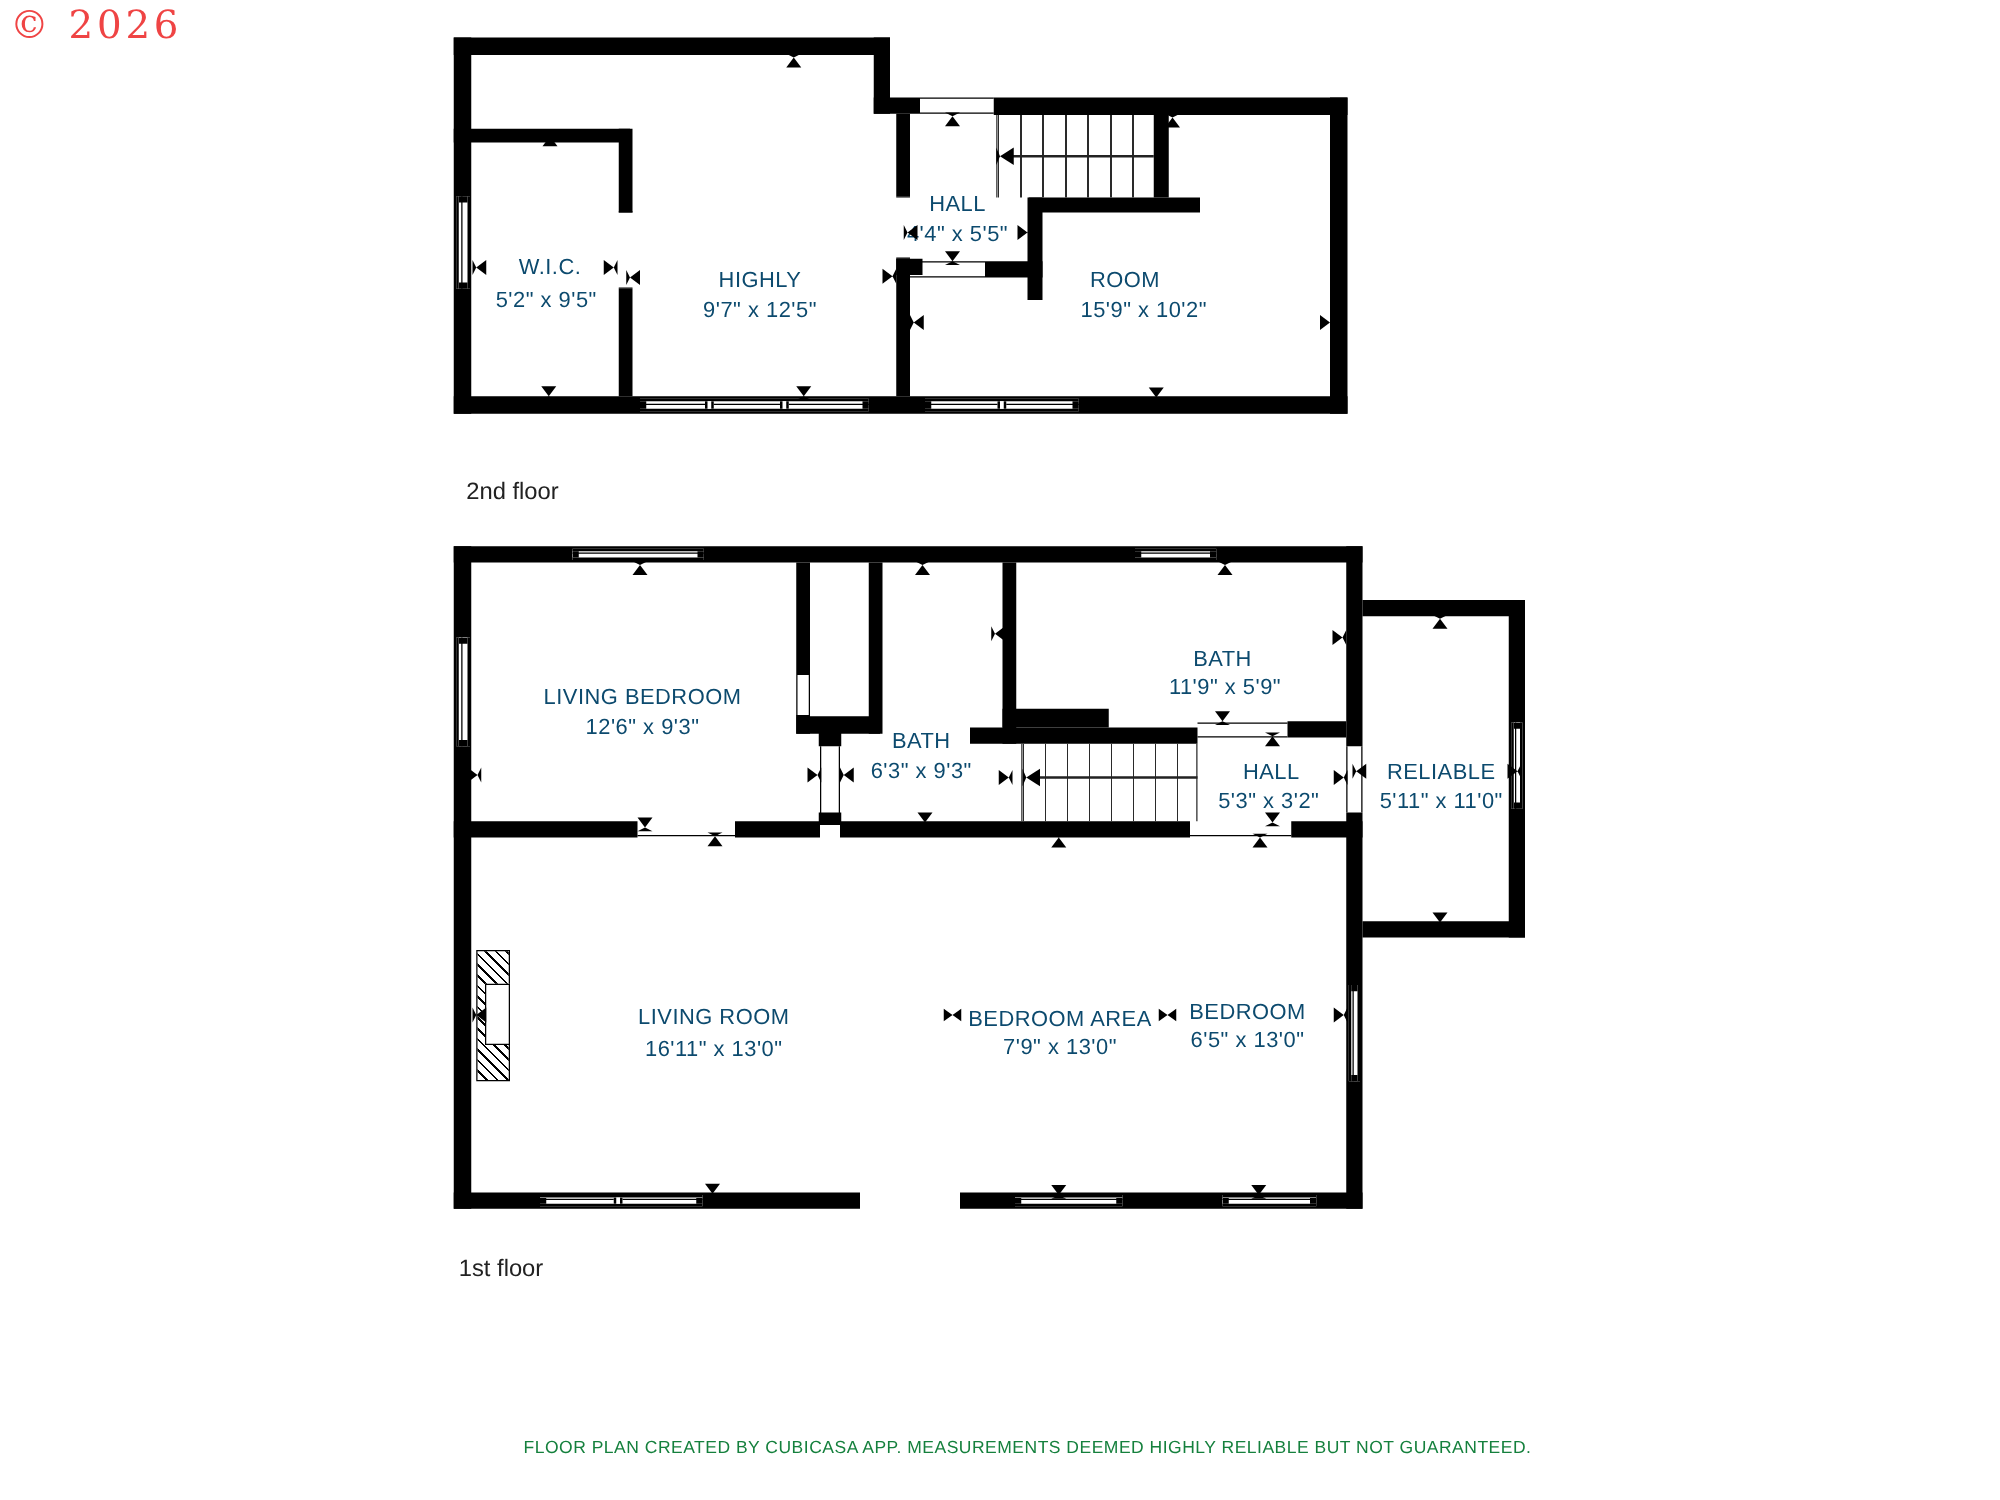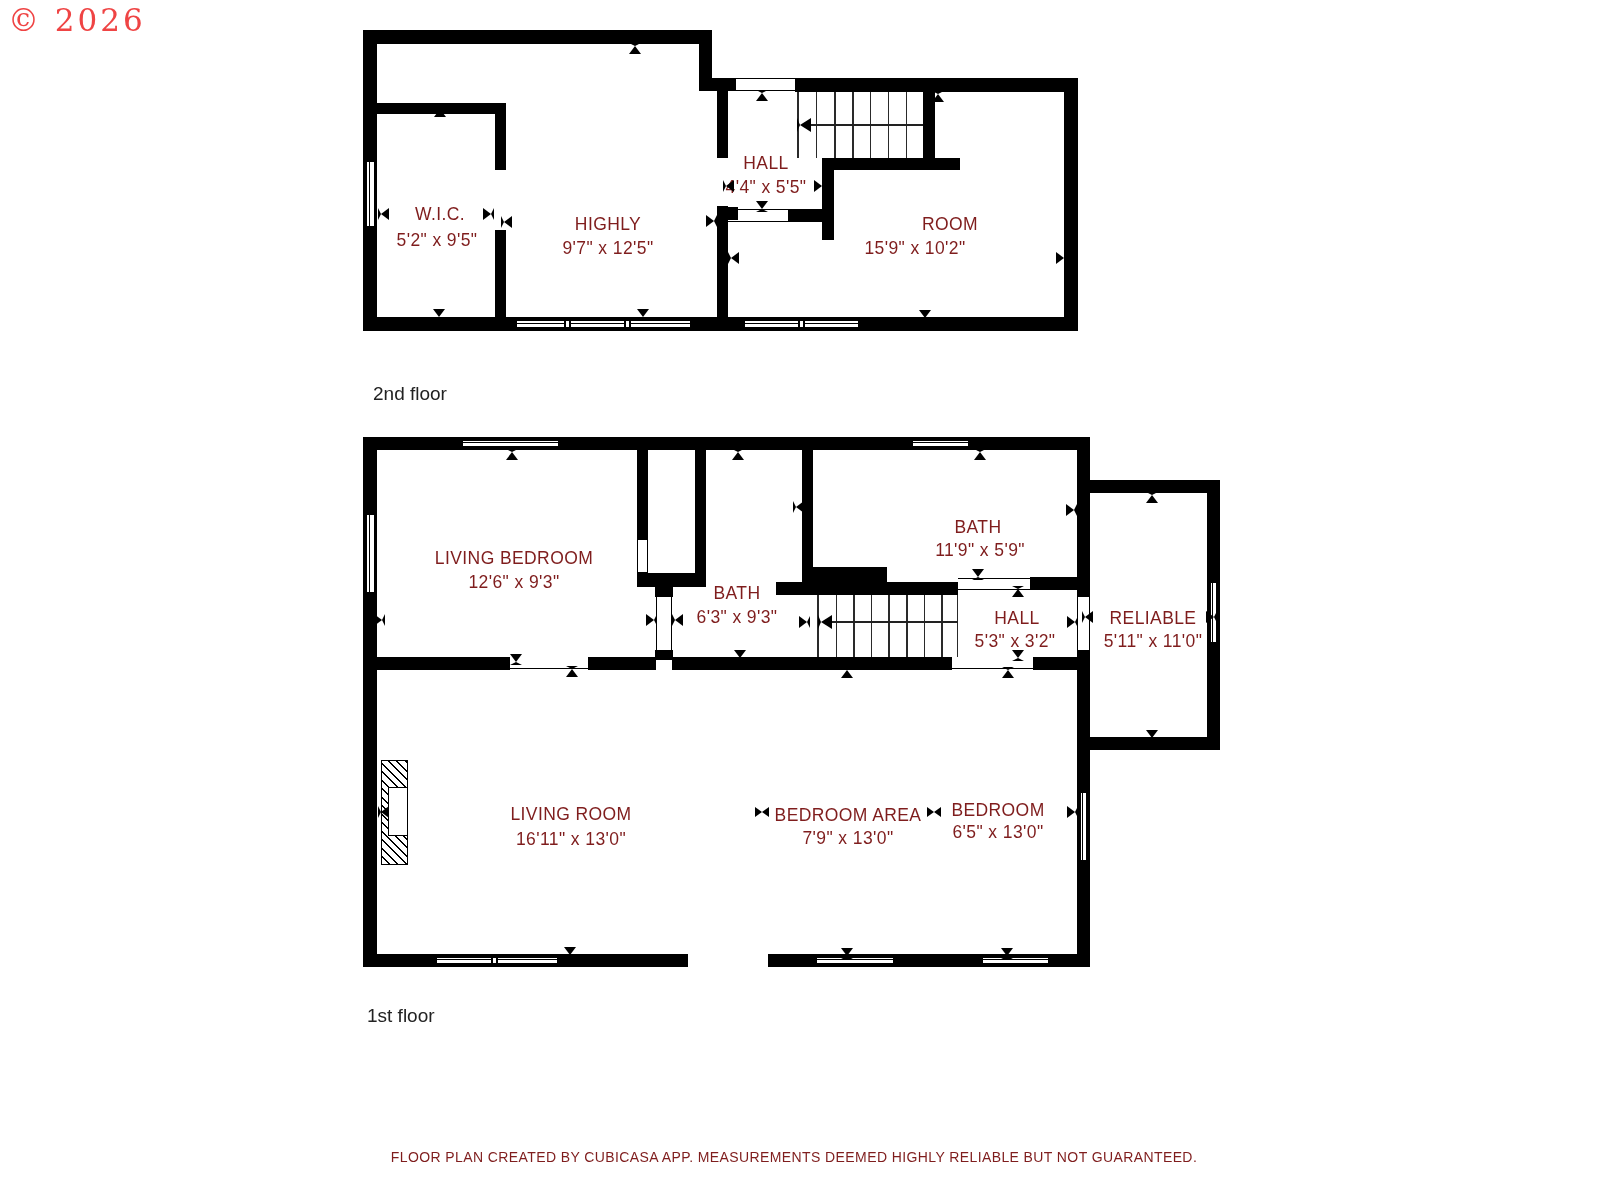--- a/index.html
+++ b/index.html
@@ -1,26 +1,26 @@
 <!DOCTYPE html>
 <html><head>
 <meta charset="utf-8">
 <style>
   html,body{margin:0;padding:0;background:#fff;}
   #canvas{position:relative;width:1600px;height:1200px;background:#ffffff;overflow:hidden;
           font-family:"Liberation Sans", sans-serif;}
   .w{position:absolute;background:#000;}
   .ln{position:absolute;background:#000;}
-  .lbl{position:absolute;transform:translate(-50%,-50%);font-size:17.5px;color:#7f1d1d;
+  .lbl{position:absolute;transform:translate(-50%,-50%);font-size:17.5px;color:#0c4a6e;
        white-space:nowrap;letter-spacing:.4px;}
   .floor-title{position:absolute;font-size:19px;color:#222;}
   .copyright{position:absolute;left:8px;top:2px;font-family:"DejaVu Serif", serif;
              font-size:31px;color:#ef4444;letter-spacing:3px;}
-  .footer{position:absolute;left:794px;top:1149px;transform:translateX(-50%);font-size:14px;
-          color:#7f1d1d;letter-spacing:.4px;white-space:nowrap;}
+  .footer{position:absolute;left:822px;top:1149px;transform:translateX(-50%);font-size:14px;
+          color:#15803d;letter-spacing:.4px;white-space:nowrap;}
   
   .win-h{position:absolute;background-color:#fff;border-top:2px solid #000;border-bottom:2px solid #000;
          box-shadow:inset 5px 0 0 #000, inset -5px 0 0 #000;
          background-image:linear-gradient(#000,#000);background-size:100% 1px;
          background-position:0 36%;background-repeat:no-repeat;}
   .win-v{position:absolute;background-color:#fff;border-left:2px solid #000;border-right:2px solid #000;
          box-shadow:inset 0 5px 0 #000, inset 0 -5px 0 #000;
          background-image:linear-gradient(#000,#000);background-size:1px 100%;
          background-position:36% 0;background-repeat:no-repeat;}
   .wdiv{position:absolute;top:0;height:100%;width:7px;background:#fff;
@@ -97,21 +97,21 @@
   <div class="win-h" style="left:740px;top:319px;width:123px;height:10px;box-sizing:border-box">
     <div class="wdiv" style="left:58px"></div>
   </div>
 
   <div class="lbl" style="left:440px;top:214px">W.I.C.</div>
   <div class="lbl" style="left:437px;top:240px">5'2" x 9'5"</div>
   <div class="lbl" style="left:608px;top:224px">HIGHLY</div>
   <div class="lbl" style="left:608px;top:248px">9'7" x 12'5"</div>
   <div class="lbl" style="left:766px;top:163px">HALL</div>
   <div class="lbl" style="left:766px;top:187px">4'4" x 5'5"</div>
-  <div class="lbl" style="left:950px;top:224px">ROOM</div>
+  <div class="lbl" style="left:900px;top:224px">ROOM</div>
   <div class="lbl" style="left:915px;top:248px">15'9" x 10'2"</div>
 
   <div class="tu" style="left:434px;top:106px"></div>
   <div class="td" style="left:433px;top:309px"></div>
   <div class="tl" style="left:378px;top:208px"></div>
   <div class="tr" style="left:483px;top:208px"></div>
   <div class="tl" style="left:501px;top:216px"></div>
   <div class="tu" style="left:629px;top:43px"></div>
   <div class="td" style="left:637px;top:309px"></div>
   <div class="tr" style="left:706px;top:215px"></div>

